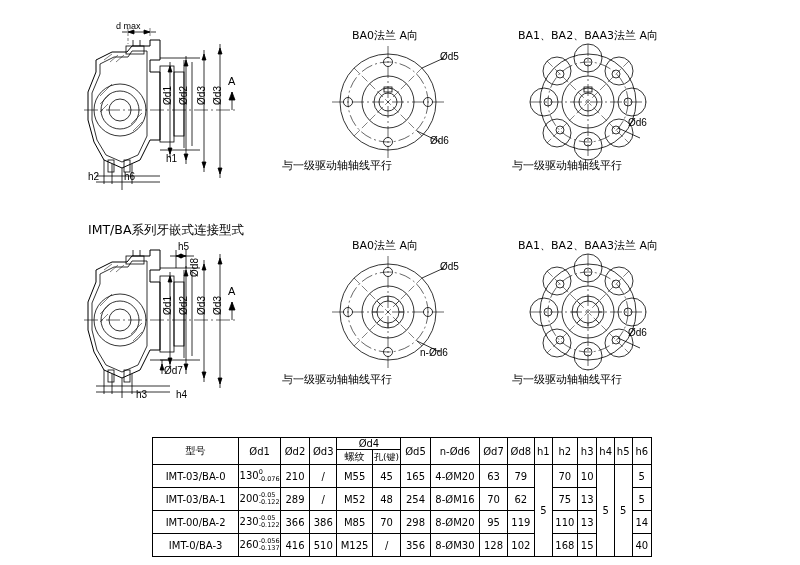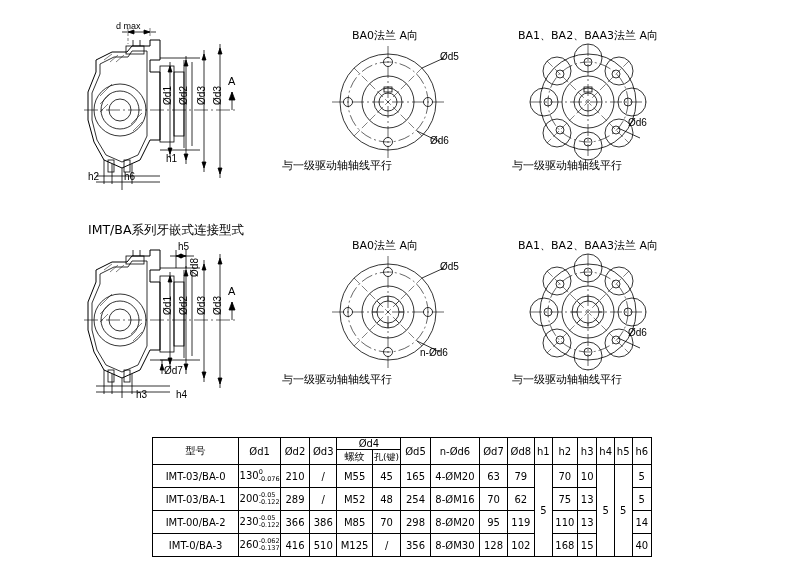--- a/index.html
+++ b/index.html
@@ -426,21 +426,21 @@
       <td>8-ØM20</td>
       <td>95</td>
       <td>119</td>
       <td>110</td>
       <td>13</td>
       <td>14</td>
     </tr>
 
     <tr style="height:23px;">
       <td>IMT-0/BA-3</td>
-      <td><span class="tolnum">260</span><span class="tolstack"><span>-0.062</span><br><span>-0.137</span></span></td>
+      <td><span class="tolnum">260</span><span class="tolstack"><span>-0.056</span><br><span>-0.137</span></span></td>
       <td>416</td>
       <td>510</td>
       <td>M125</td>
       <td>/</td>
       <td>356</td>
       <td>8-ØM30</td>
       <td>128</td>
       <td>102</td>
       <td>168</td>
       <td>15</td>

